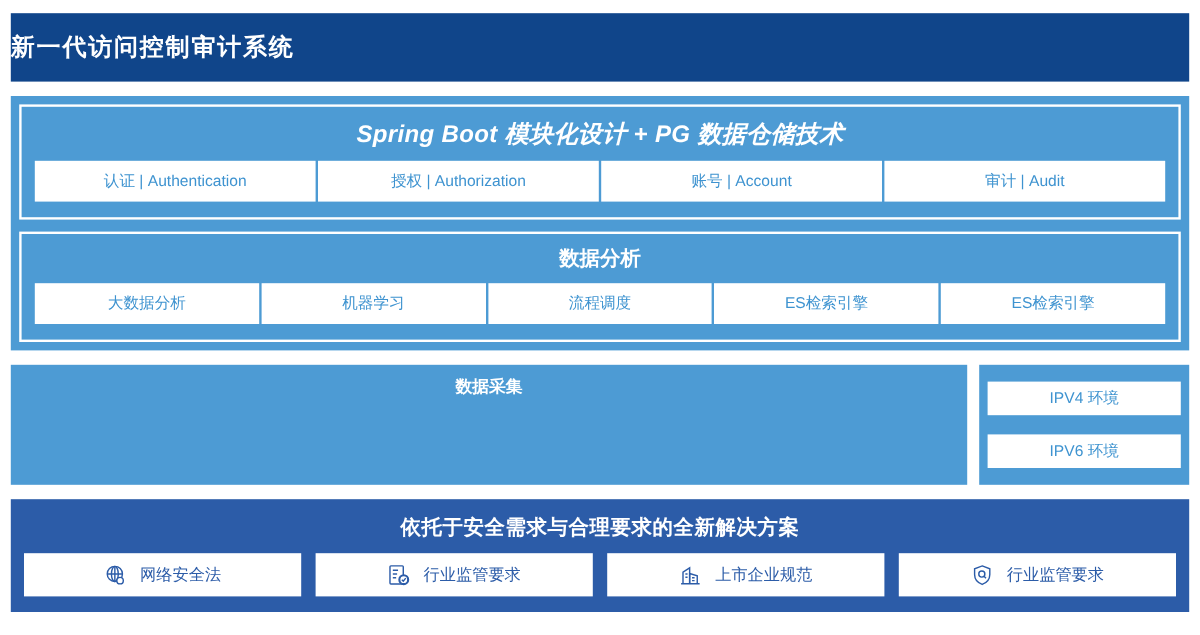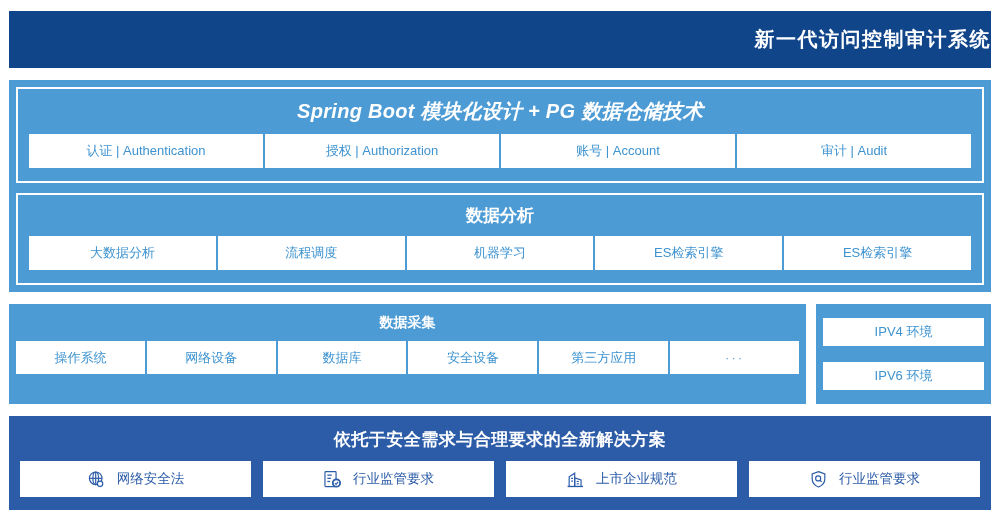--- a/index.html
+++ b/index.html
@@ -17,21 +17,21 @@
     flex-direction: column;
   }
 
   
   .header-banner {
     margin: 11px 9px 0 9px;
     height: 57px;
     background: #10458a;
     display: flex;
     align-items: center;
-    justify-content: flex-end;
+    justify-content: flex-start;
     flex: 0 0 auto;
   }
   .header-title {
     color: #ffffff;
     font-size: 20px;
     font-weight: bold;
     letter-spacing: 1.5px;
   }
 
   
@@ -174,41 +174,33 @@
         <div class="card">授权 | Authorization</div>
         <div class="card">账号 | Account</div>
         <div class="card">审计 | Audit</div>
       </div>
     </div>
 
     <div class="group">
       <div class="group-title">数据分析</div>
       <div class="card-row">
         <div class="card">大数据分析</div>
+        <div class="card">机器学习</div>
         <div class="card">流程调度</div>
-        <div class="card">机器学习</div>
         <div class="card">ES检索引擎</div>
         <div class="card">ES检索引擎</div>
       </div>
     </div>
 
   </div>
 
   <div class="panel stack-row">
 
     <div class="panel-main">
       <div class="section-title">数据采集</div>
-      <div class="card-row">
-        <div class="card small">操作系统</div>
-        <div class="card small">网络设备</div>
-        <div class="card small">数据库</div>
-        <div class="card small">安全设备</div>
-        <div class="card small">第三方应用</div>
-        <div class="card small ellipsis">···</div>
-      </div>
     </div>
 
     <div class="panel-side">
       <div class="side-card">IPV4 环境</div>
       <div class="side-card">IPV6 环境</div>
     </div>
 
   </div>
 
   <div class="bottom-banner">

